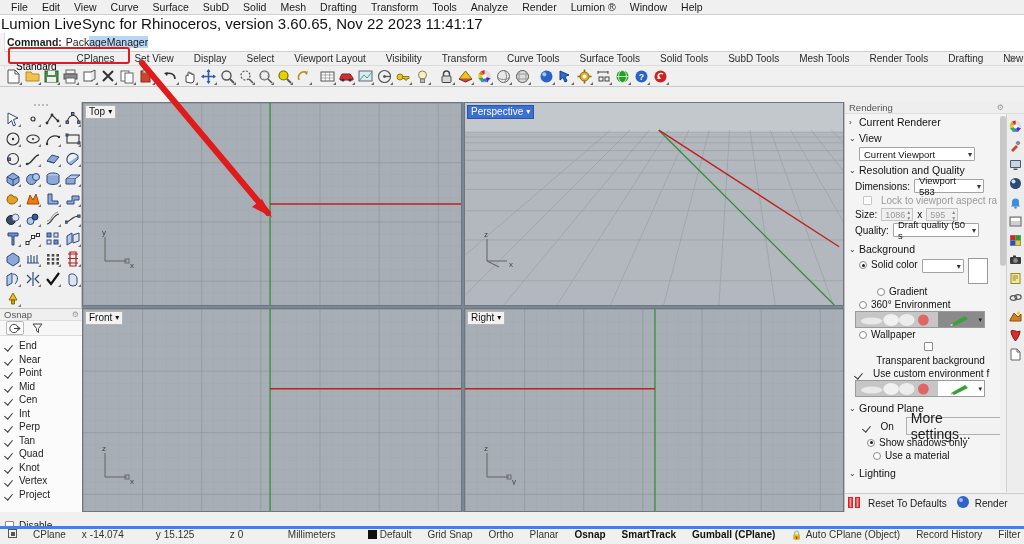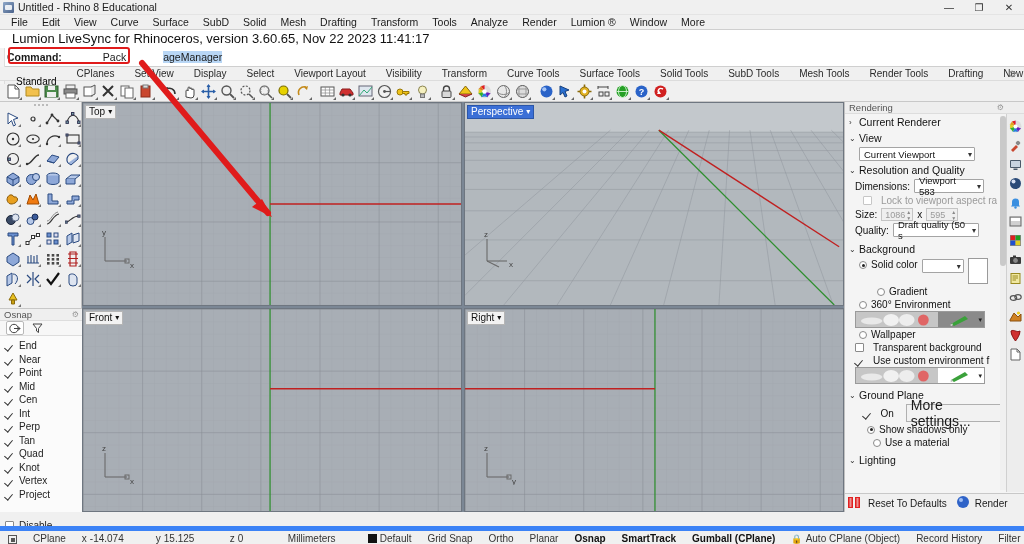--- a/index.html
+++ b/index.html
@@ -27,25 +27,25 @@
   .win-btn { width:30px; height:15px; display:flex; align-items:center; justify-content:center;
              font-size:10px; color:#333; }
 
   
   .menubar { height:14px; background:#f0f0f0; display:flex; align-items:center;
              padding-left:4px; gap:0px; }
   .menu-item { font-size:10.5px; padding:0 7px; line-height:14px; color:#1a1a1a; white-space:nowrap; }
 
   
   .cmd-area { background:#fff; border-top:1px solid #cfcfcf; border-bottom:1px solid #cfcfcf; }
-  .cmd-hist { height:18px; line-height:18px; padding-left:12px; font-size:13px; color:#111; background:#fff; }
+  .cmd-hist { height:18px; line-height:18px; padding-left:1px; font-size:15px; color:#111; background:#fff; }
   .cmd-line-wrap { position:relative; height:18px; background:#fff; display:flex; align-items:center; padding-left:7px;}
   .cmd-gutter { position:absolute; left:0; top:0; width:5px; height:36px; background:#f3f3f3; border-right:1px solid #ddd;}
   .cmd-label { font-weight:bold; font-size:10.5px; }
-  .cmd-val { font-size:10.5px;margin-left:37px; }
+  .cmd-val { font-size:10.5px; }
   .cmd-sel { background:#b8d6f5; }
   .cmd-highlight {
     position:absolute; left:8px; top:47px; width:122px; height:17px;
     border:2px solid #e01b1b; border-radius:3px; pointer-events:none; z-index:40;
   }
   .arrow-svg { position:absolute; left:0; top:0; width:1024px; height:544px; pointer-events:none; z-index:39;}
 
   
   .tb-tabs { height:14px; background:#f0f0f0; display:flex; align-items:center; padding-left:6px;
              border-bottom:1px solid #dcdcdc; position:relative;}
@@ -139,60 +139,51 @@
   .rp-icons{position:absolute;right:0;top:12px;width:18px;bottom:20px;background:#ededed;
             border-left:1px solid #d0d0d0;display:flex;flex-direction:column;align-items:center;gap:5px;padding-top:5px;}
   .rpi{width:14px;height:14px;display:flex;align-items:center;justify-content:center;}
   .rp-foot{height:19px;background:#f0f0f0;border-top:1px solid #c8c8c8;display:flex;align-items:center;gap:5px;
            padding-left:3px;font-size:10px;}
   .rp-scroll{position:absolute;right:18px;top:14px;width:6px;bottom:22px;background:#f0f0f0;}
   .rp-scroll i{position:absolute;top:0;left:0;width:6px;height:150px;background:#c9c9c9;border-radius:3px;display:block;}
 
   
   .statusbar{position:absolute;left:0;right:0;bottom:0;height:18px;background:#f0f0f0;
-             border-top:5px solid #3b82f6;display:flex;align-items:flex-end;font-size:10px;color:#333;}
+             border-top:3px solid #3b82f6;display:flex;align-items:flex-start;font-size:10px;color:#333;}
   .sb-cell{padding:0 8px;white-space:nowrap;display:flex;align-items:center;gap:3px;}
   .sb-cell.b{font-weight:bold;color:#111;}
   .sb-sq{width:9px;height:9px;border:1.5px solid #555;display:inline-block;position:relative;}
   .sb-sq:after{content:"";position:absolute;inset:1.5px;background:#555;}
   .sb-color{width:9px;height:9px;background:#111;display:inline-block;}
   .sb-lock{font-size:9px;color:#777;}
 </style>
 </head>
 <body>
 
 <div id="app">
 
-  <div class="titlebar">
-    <div class="title-ico"></div>
-    <div class="title-text">Untitled - Rhino 8 Educational</div>
-    <div class="win-btns">
-      <div class="win-btn">—</div>
-      <div class="win-btn">❐</div>
-      <div class="win-btn close">✕</div>
-    </div>
-  </div>
 
   <div class="menubar" id="menubar">
       <div class="menu-item">File</div>
       <div class="menu-item">Edit</div>
       <div class="menu-item">View</div>
       <div class="menu-item">Curve</div>
       <div class="menu-item">Surface</div>
       <div class="menu-item">SubD</div>
       <div class="menu-item">Solid</div>
       <div class="menu-item">Mesh</div>
       <div class="menu-item">Drafting</div>
       <div class="menu-item">Transform</div>
       <div class="menu-item">Tools</div>
       <div class="menu-item">Analyze</div>
       <div class="menu-item">Render</div>
       <div class="menu-item">Lumion ®</div>
       <div class="menu-item">Window</div>
-      <div class="menu-item">More</div>
+      <div class="menu-item">Help</div>
     </div>
 
   <div class="cmd-area">
     <div class="cmd-hist">Lumion LiveSync for Rhinoceros, version 3.60.65, Nov 22 2023  11:41:17</div>
     <div class="cmd-line-wrap">
       <div class="cmd-gutter"></div>
       <span class="cmd-label">Command:</span>
       <span style="width:4px"></span>
       <span class="cmd-val">Pack</span>
         <span class="cmd-val cmd-sel">ageManager</span>
@@ -1078,21 +1069,21 @@
                 <path d="M3 10 L17 2 L20 5 L6 12 Z" fill="#3aa13a"></path>
                 <path d="M2 11 L5 9.5 L4 12 Z" fill="#ddd"></path>
               </svg>
             <span class="car">▾</span>
           </div>
         </div>
         <div class="row" style="padding-left:14px;">
           <span class="radio"></span>
           <span class="lbl">Wallpaper</span>
         </div>
-        <div class="row" style="padding-left:10px;">
+        <div class="row" style="padding-left:10px;flex-direction:column;">
           <span class="chk box"></span>
           <span class="lbl">Transparent background</span>
         </div>
         <div class="row" style="padding-left:10px;">
           <span class="chk mark"></span>
           <span class="lbl">Use custom environment f</span>
         </div>
         <div class="env-strip">
           <div class="env-left">
             <svg width="100%" height="100%" viewBox="0 0 84 15" preserveAspectRatio="none">

